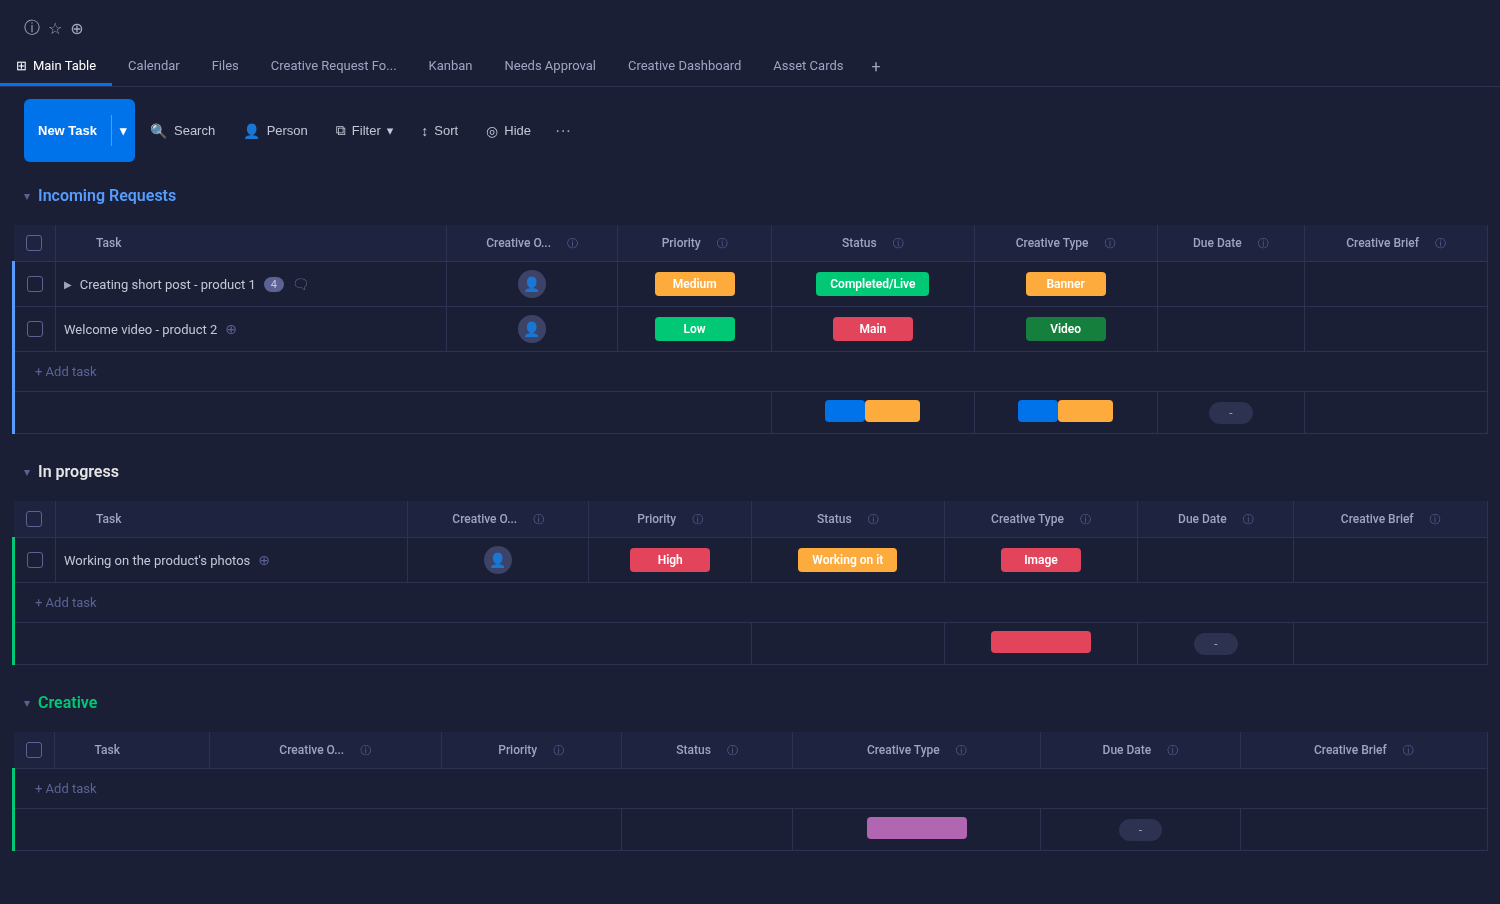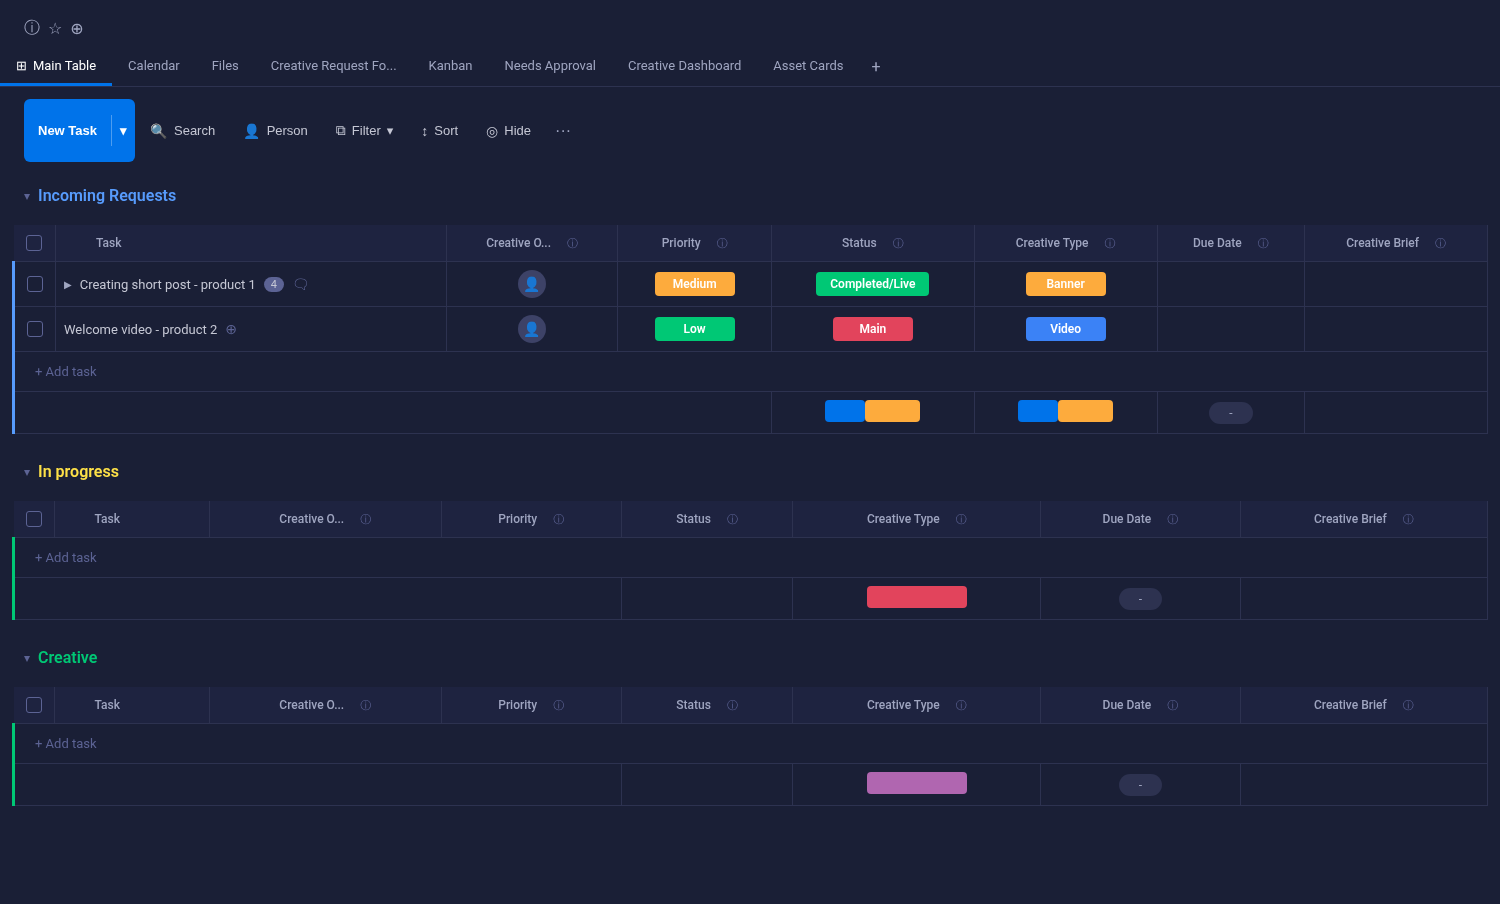--- a/index.html
+++ b/index.html
@@ -146,21 +146,21 @@
     .section-chevron {
       color: #5c6394;
       font-size: 12px;
       cursor: pointer;
     }
     .section-title {
       font-size: 16px;
       font-weight: 600;
     }
     .section-title.incoming { color: #579bfc; }
-    .section-title.inprogress { color: #fde047; }
+    .section-title.inprogress { color: #e5e5e5; }
     .section-title.completed { color: #00c875; }
 
     
     .table-container {
       margin: 12px;
       overflow-x: auto;
     }
     .table {
       width: 100%;
       border-collapse: collapse;
@@ -267,21 +267,21 @@
       min-width: 80px;
       text-align: center;
     }
     .pill-medium { background: #fdab3d; }
     .pill-low { background: #00c875; }
     .pill-high { background: #e2445c; }
     .pill-completed { background: #00c875; color: #fff; }
     .pill-stuck { background: #e2445c; }
     .pill-working { background: #fdab3d; }
     .pill-banner { background: #fdab3d; }
-    .pill-video { background: #3b82f6; }
+    .pill-video { background: #15803d; }
     .pill-image { background: #e2445c; }
     .pill-cover { background: #b066b0; }
 
     .add-task-row td {
       padding: 8px 12px;
       color: #5c6394;
       cursor: pointer;
     }
     .add-task-btn {
       display: flex;
@@ -549,20 +549,39 @@
               </th>
               <th>
                 <div class="th-info">
                   <span>Creative Brief</span>
                   <span class="th-info-icon">ⓘ</span>
                 </div>
               </th>
             </tr>
           </thead>
           <tbody>
+            <tr>
+              <td style="width: 40px;">
+                <div class="row-checkbox" style="margin: auto;"></div>
+              </td>
+              <td class="task-cell">
+                <div class="task-row-content">
+                  <span class="task-name">Working on the product's photos</span>
+                  <span class="task-icon">⊕</span>
+                </div>
+              </td>
+              <td>
+                <div class="avatar">👤</div>
+              </td>
+              <td><span class="pill pill-high">High</span></td>
+              <td><span class="pill pill-working">Working on it</span></td>
+              <td><span class="pill pill-image">Image</span></td>
+              <td></td>
+              <td></td>
+            </tr>
             <tr class="add-task-row">
               <td colspan="8">
                 <div class="add-task-btn">+ Add task</div>
               </td>
             </tr>
             <tr class="summary-row">
               <td colspan="4"></td>
               <td></td>
               <td><span class="pill-red" style="display: inline-block; border-radius: 4px;"></span></td>
               <td><span class="dash-pill">-</span></td>

